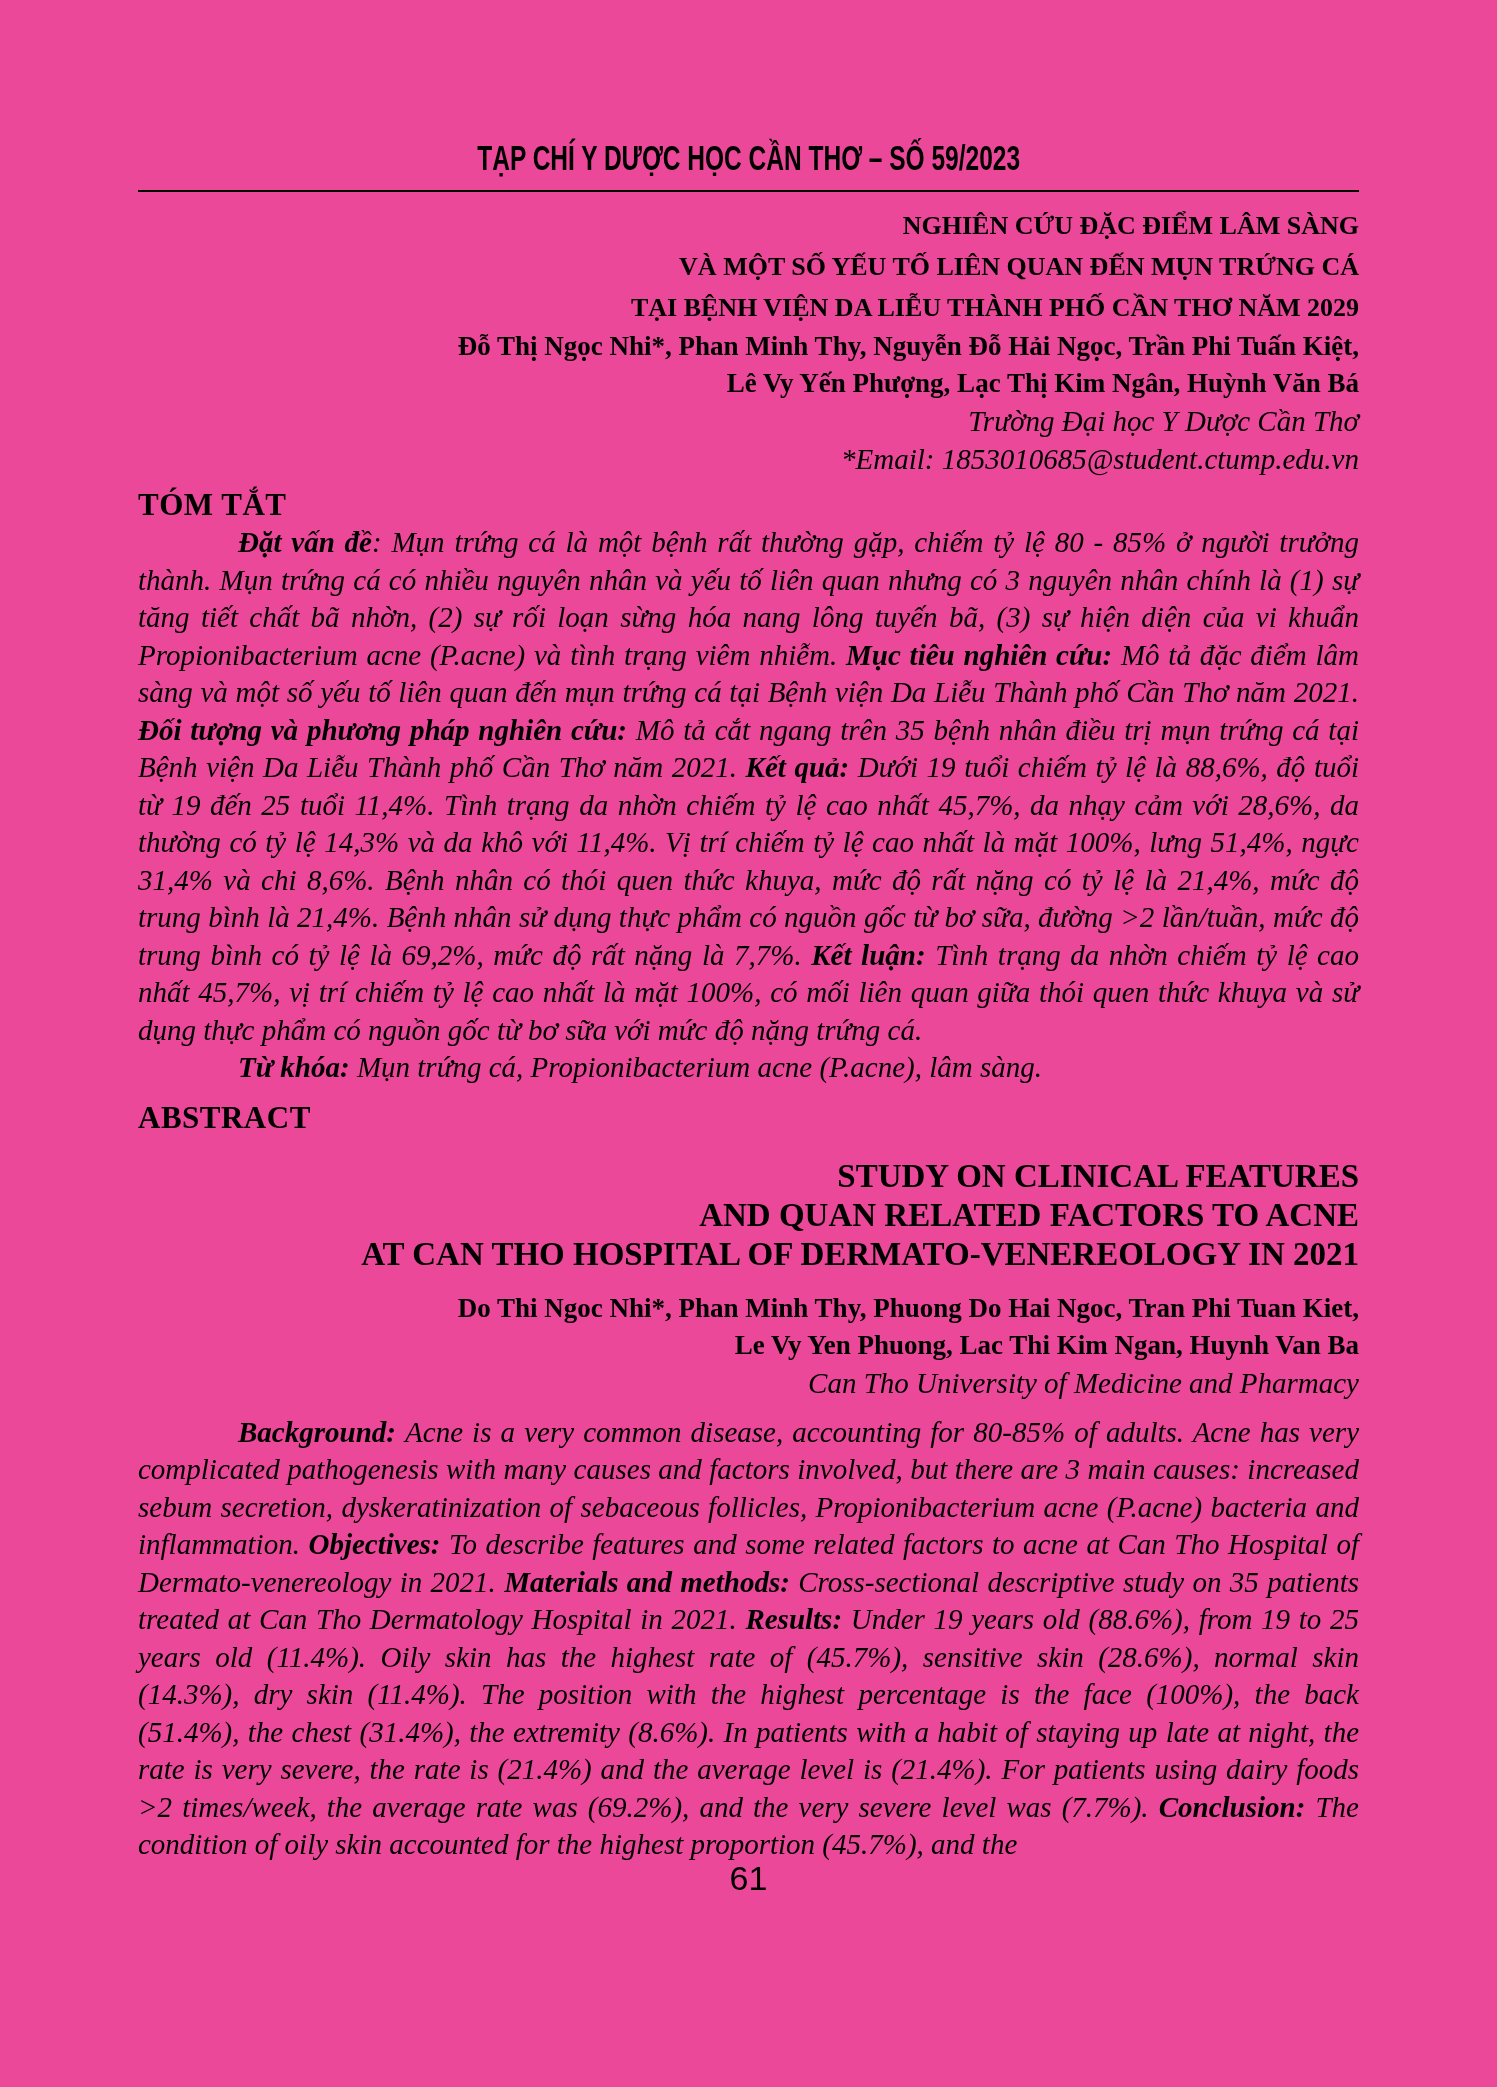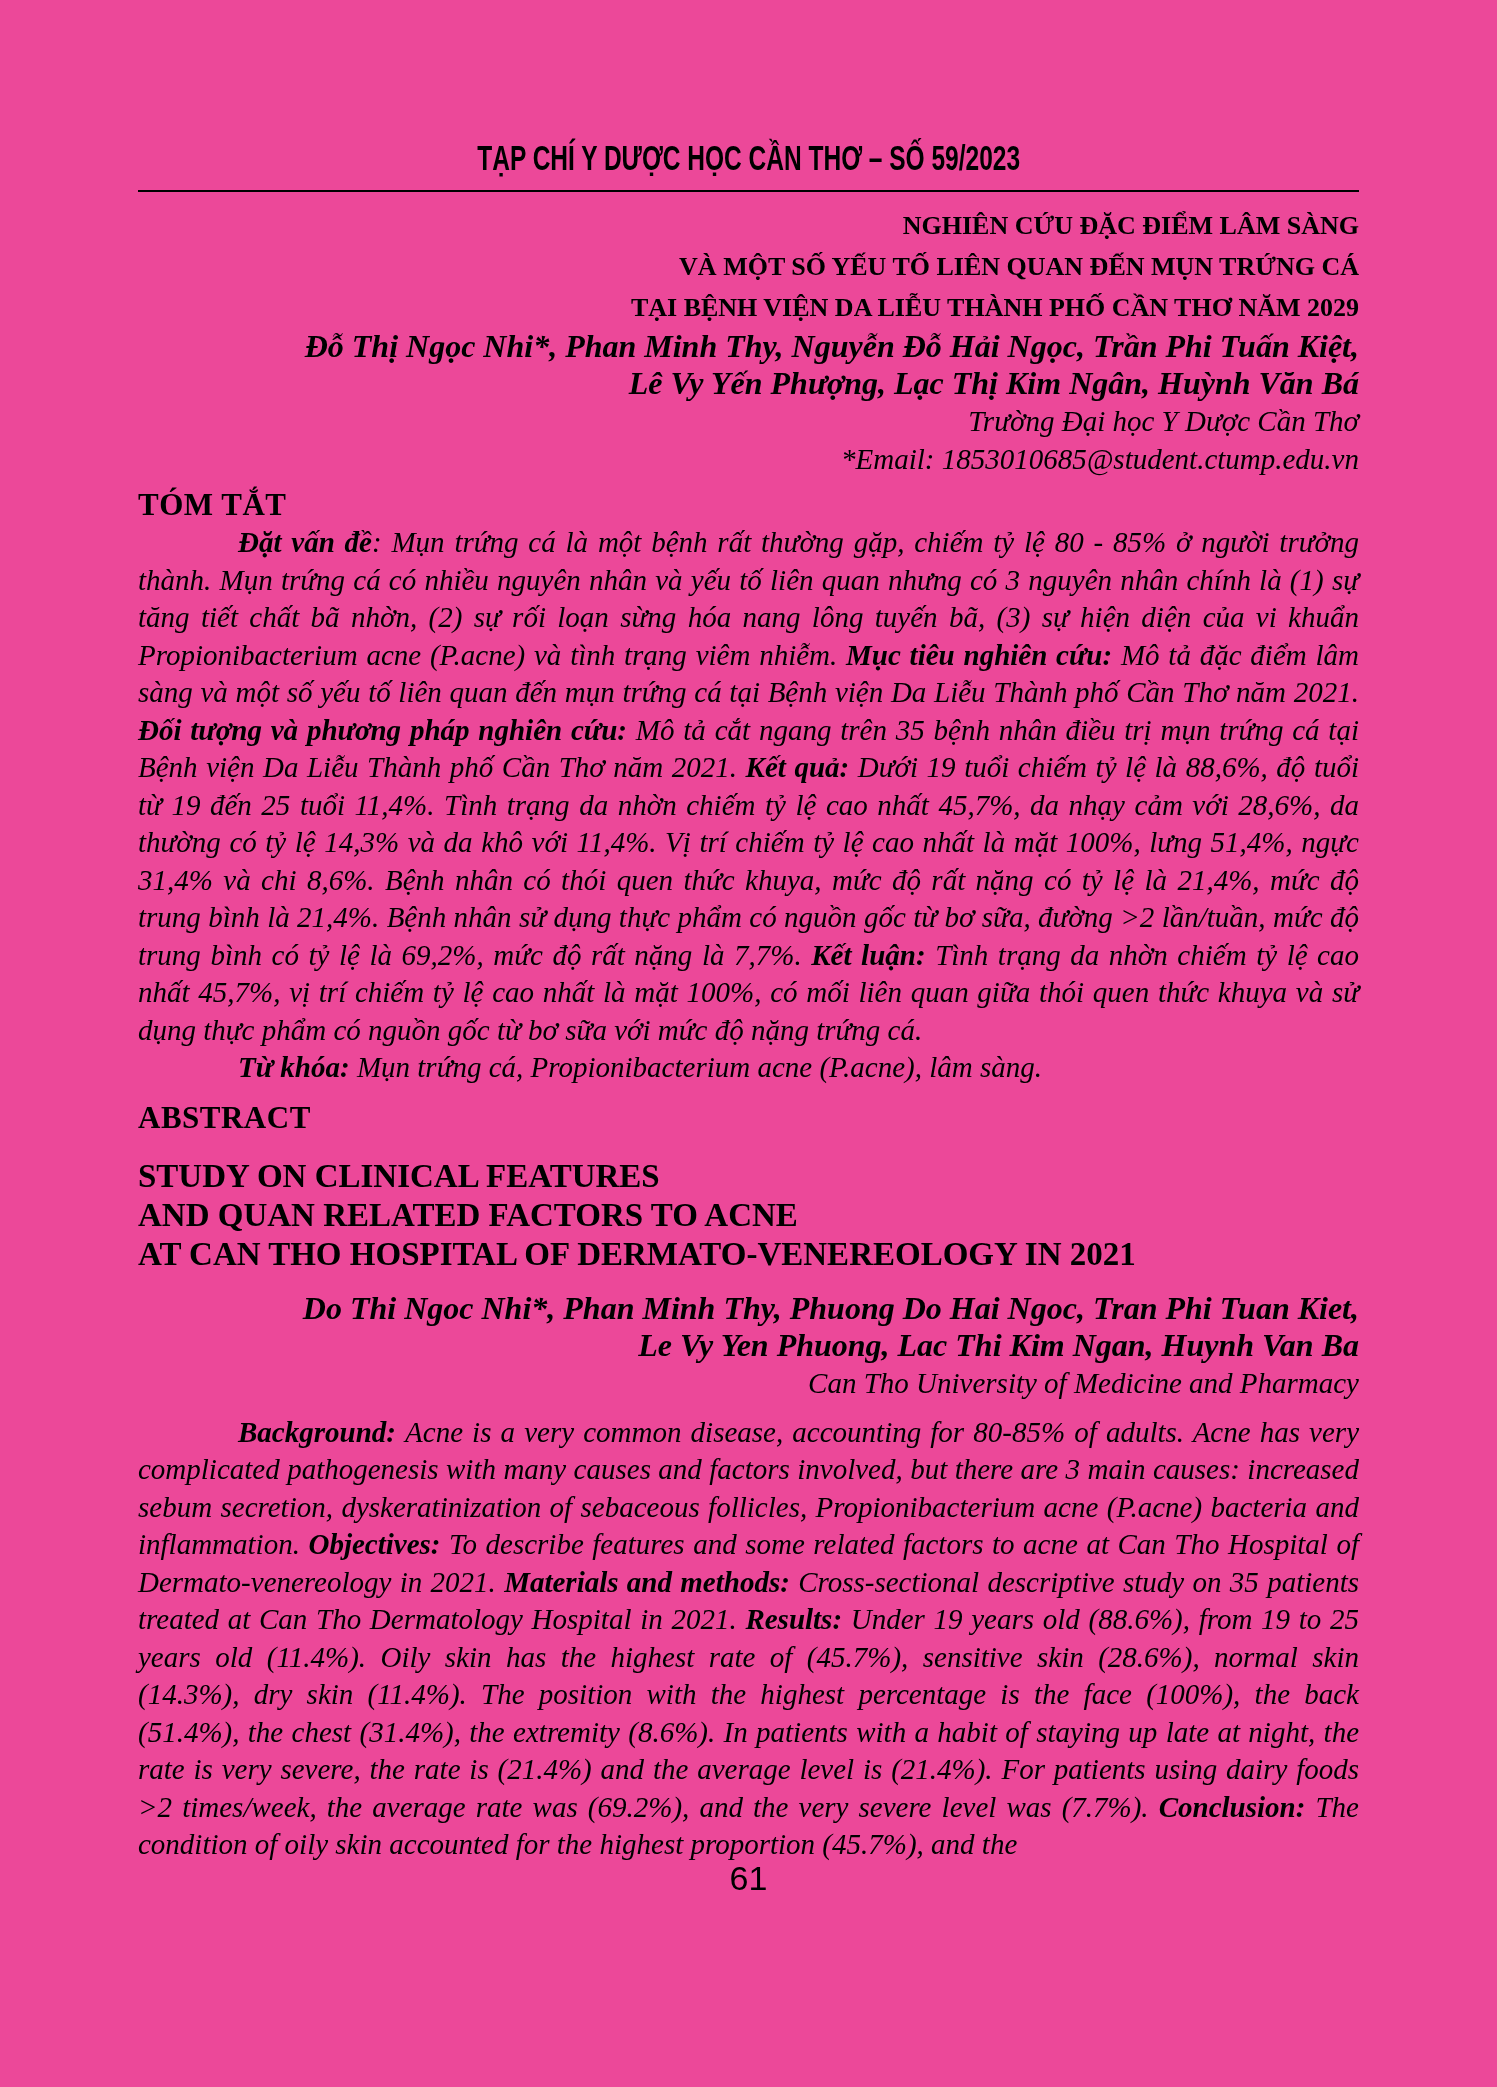--- a/index.html
+++ b/index.html
@@ -40,22 +40,21 @@
     margin: 13px 0 0 0;
     text-align: right;
     font-weight: bold;
     font-size: 26px;
     line-height: 41px;
   }
   .authors {
     margin-top: 0;
     text-align: right;
     font-weight: bold;
-    font-style: italic;
-    font-size: 32px;
+    font-size: 27px;
     line-height: 37px;
   }
   .authors-en { margin-top: 12px; }
   .affiliation {
     text-align: right;
     font-style: italic;
     font-size: 29px;
     line-height: 38px;
   }
   .email {
@@ -83,21 +82,21 @@
   .body-par b { font-weight: bold; }
   .keywords-par {
     margin: 0;
     font-style: italic;
     font-size: 29px;
     line-height: 37.5px;
     text-indent: 100px;
   }
   .en-title {
     margin: 20px 0 16px 0;
-    text-align: left;
+    text-align: right;
     font-weight: bold;
     font-size: 33px;
     line-height: 39px;
   }
   .en-par { margin-top: 12px; }
   .page-number {
     position: absolute;
     top: 1859px;
     left: 0;
     width: 100%;

